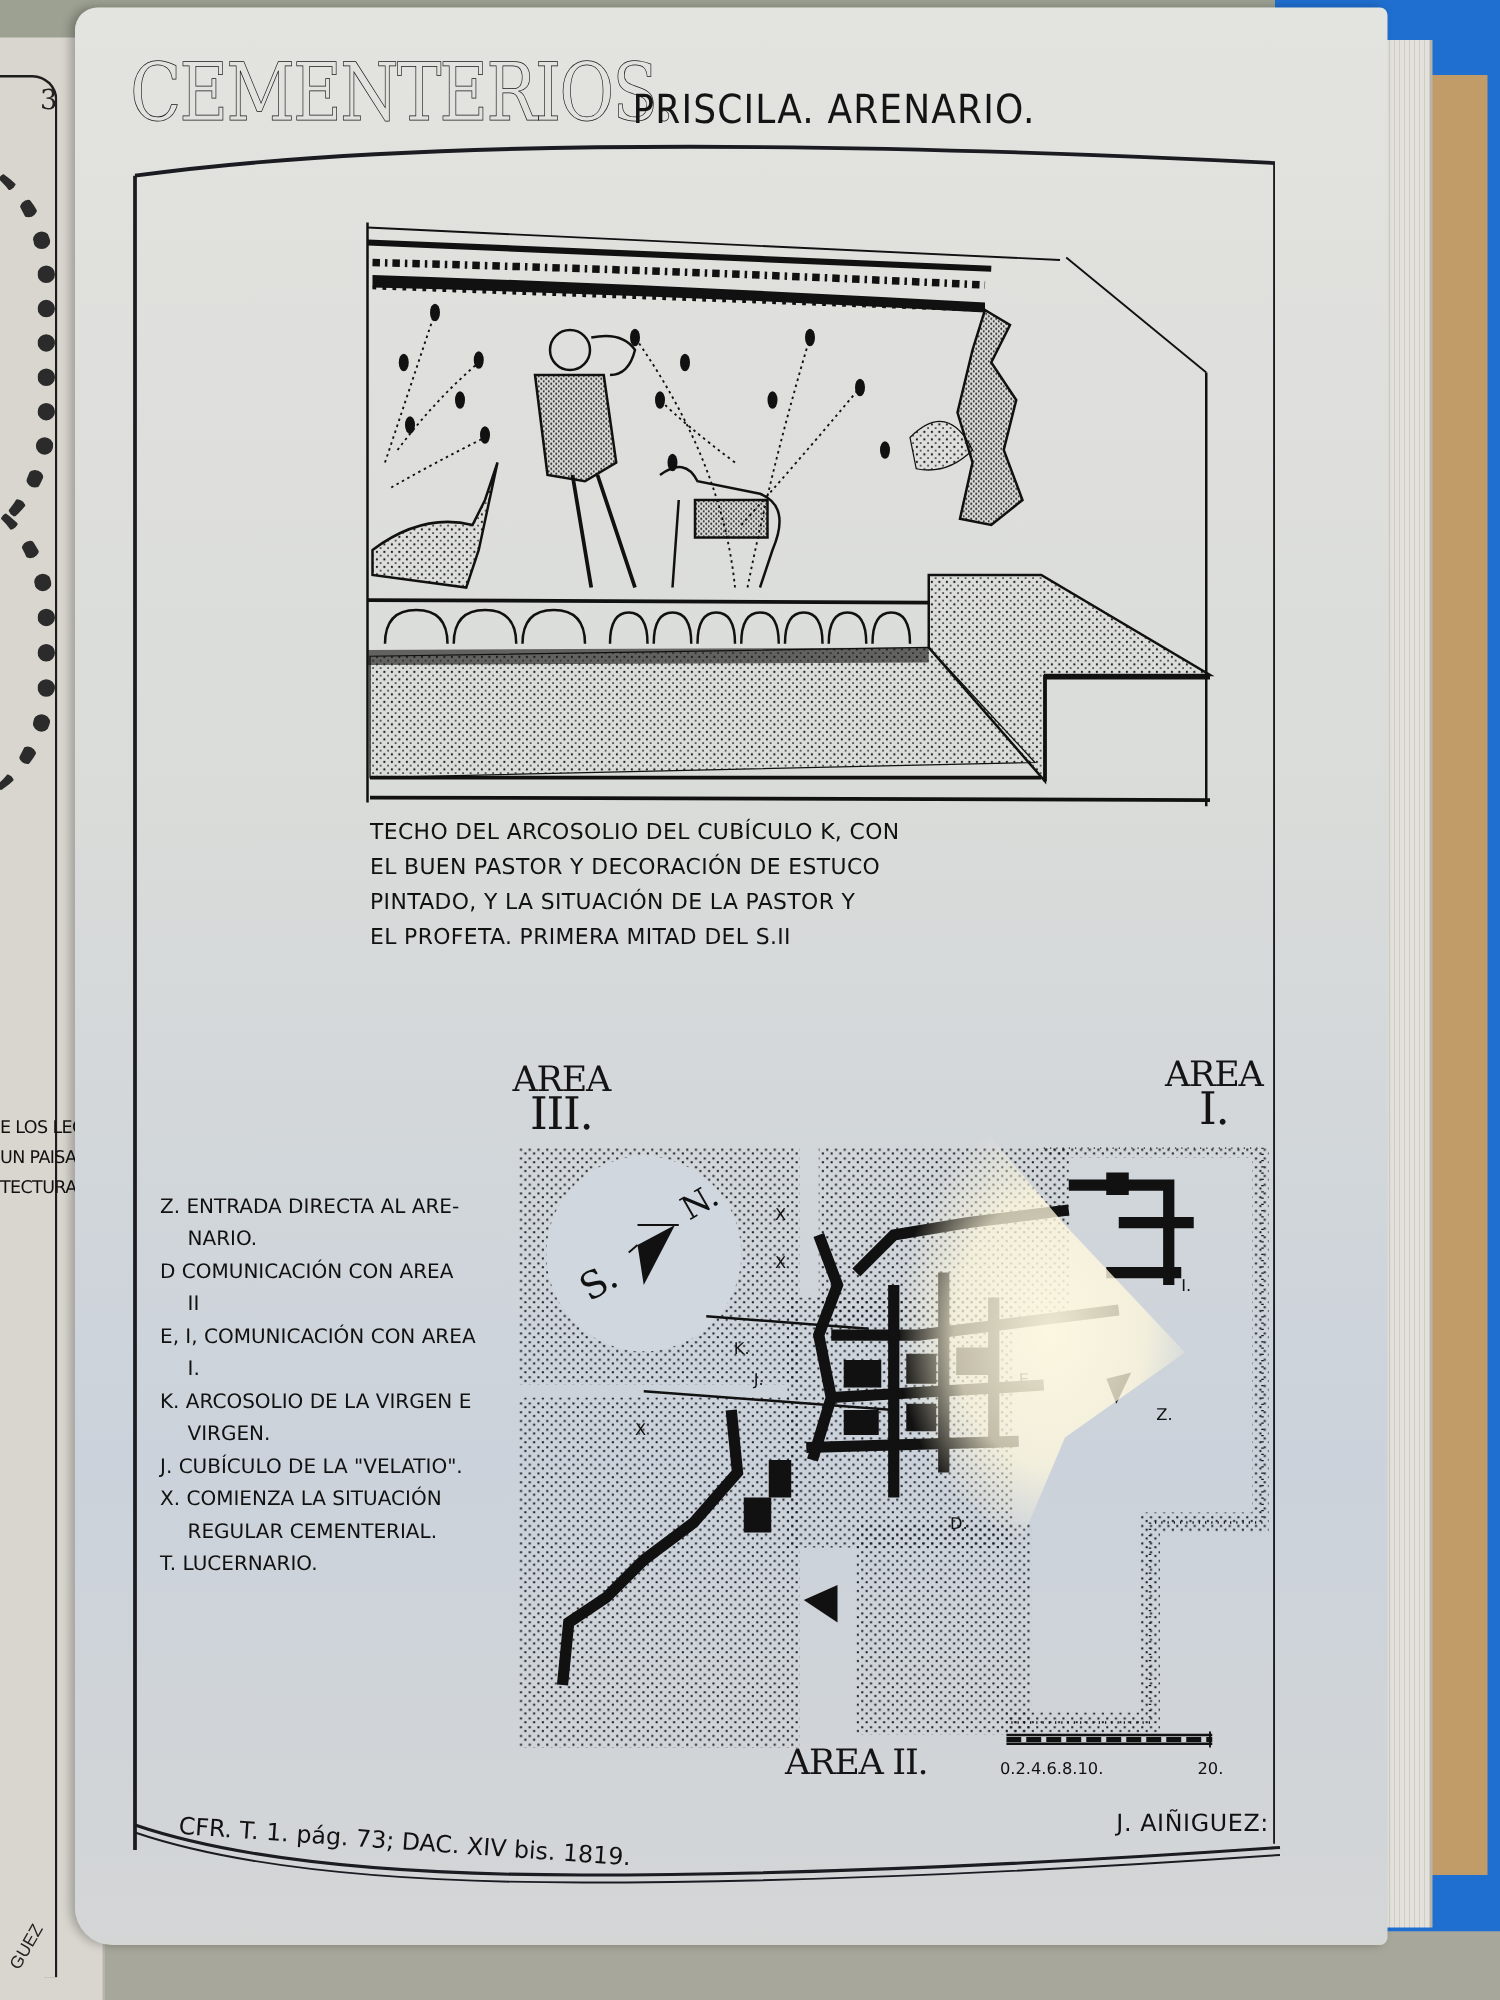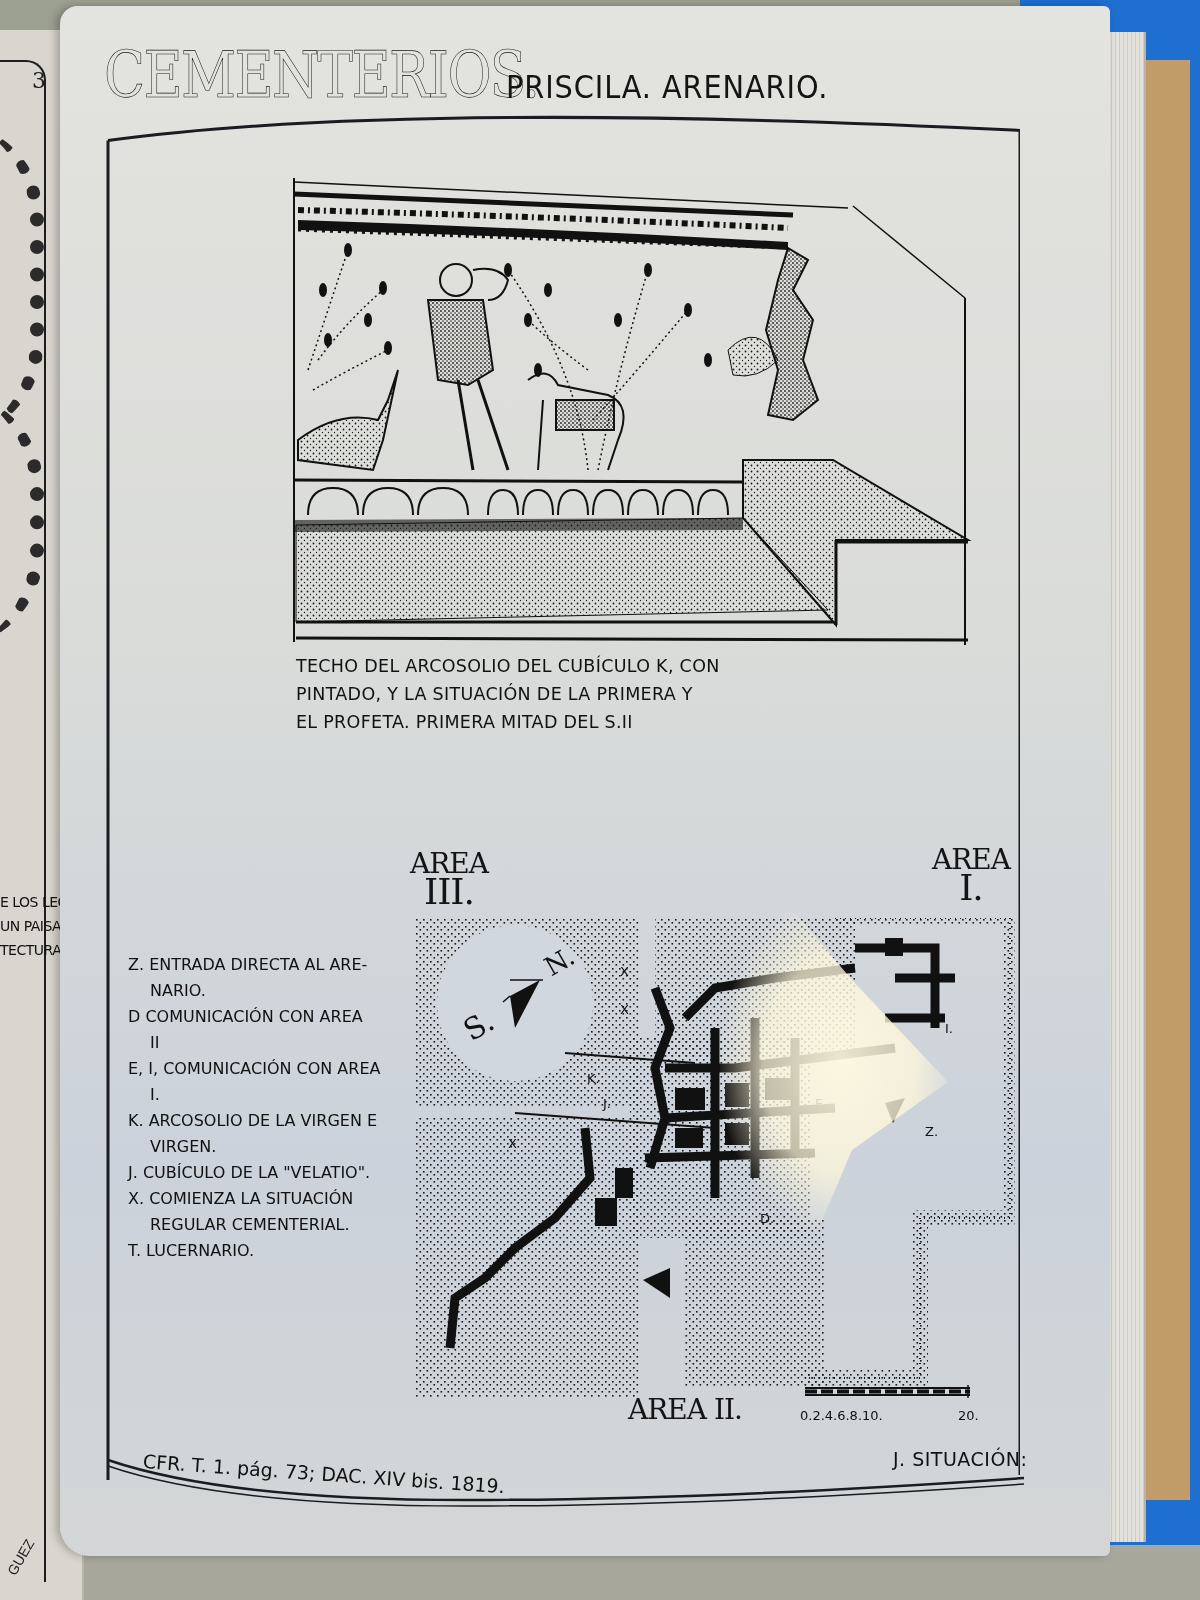--- a/index.html
+++ b/index.html
@@ -234,21 +234,22 @@
   <line x1="8" y1="452" x2="545" y2="452" stroke="#111" stroke-width="3"></line>
   <line x1="8" y1="468" x2="680" y2="470" stroke="#111" stroke-width="3"></line>
 
   <path d="M455 290 L 545 290 L 680 370 L 548 370 L 548 455 L 455 348 Z" fill="url(#dots)" stroke="#111" stroke-width="2"></path>
   <line x1="548" y1="370" x2="548" y2="455" stroke="#111" stroke-width="3"></line>
   <line x1="548" y1="372" x2="680" y2="372" stroke="#111" stroke-width="3"></line>
 </svg>
 
 <div class="caption">
   <span class="line">TECHO DEL ARCOSOLIO DEL CUBÍCULO K, CON</span>
-  <span class="line">PINTADO, Y LA SITUACIÓN DE LA PRIMERA Y</span>
+  <span class="line">EL BUEN PASTOR Y DECORACIÓN DE ESTUCO</span>
+  <span class="line">PINTADO, Y LA SITUACIÓN DE LA PASTOR Y</span>
   <span class="line">EL PROFETA. PRIMERA MITAD DEL S.II</span>
 </div>
 
 <div class="area-label" style="left:410px; top:850px;">
   <span>AREA</span>
   <span class="num">III.</span>
 </div>
 <div class="area-label" style="left:932px; top:846px;">
   <span>AREA</span>
   <span class="num">I.</span>
@@ -371,14 +372,14 @@
   <line x1="0" y1="3" x2="165" y2="3" stroke="#111" stroke-width="2"></line>
   <line x1="0" y1="10" x2="165" y2="10" stroke="#111" stroke-width="2"></line>
   <line x1="0" y1="6.5" x2="165" y2="6.5" stroke="#111" stroke-width="4" stroke-dasharray="12 4"></line>
   <line x1="163" y1="0" x2="163" y2="13" stroke="#111" stroke-width="1.5"></line>
 </svg>
 <div class="scale-labels">
   <span>0.2.4.6.8.10.</span>
   <span class="z">20.</span>
 </div>
 
-<div class="author">J. SITUACIÓN:</div>
+<div class="author">J. AIÑIGUEZ:</div>
 <div class="reference">CFR. T. 1. pág. 73; DAC. XIV bis. 1819.</div>
 
 </body></html>

